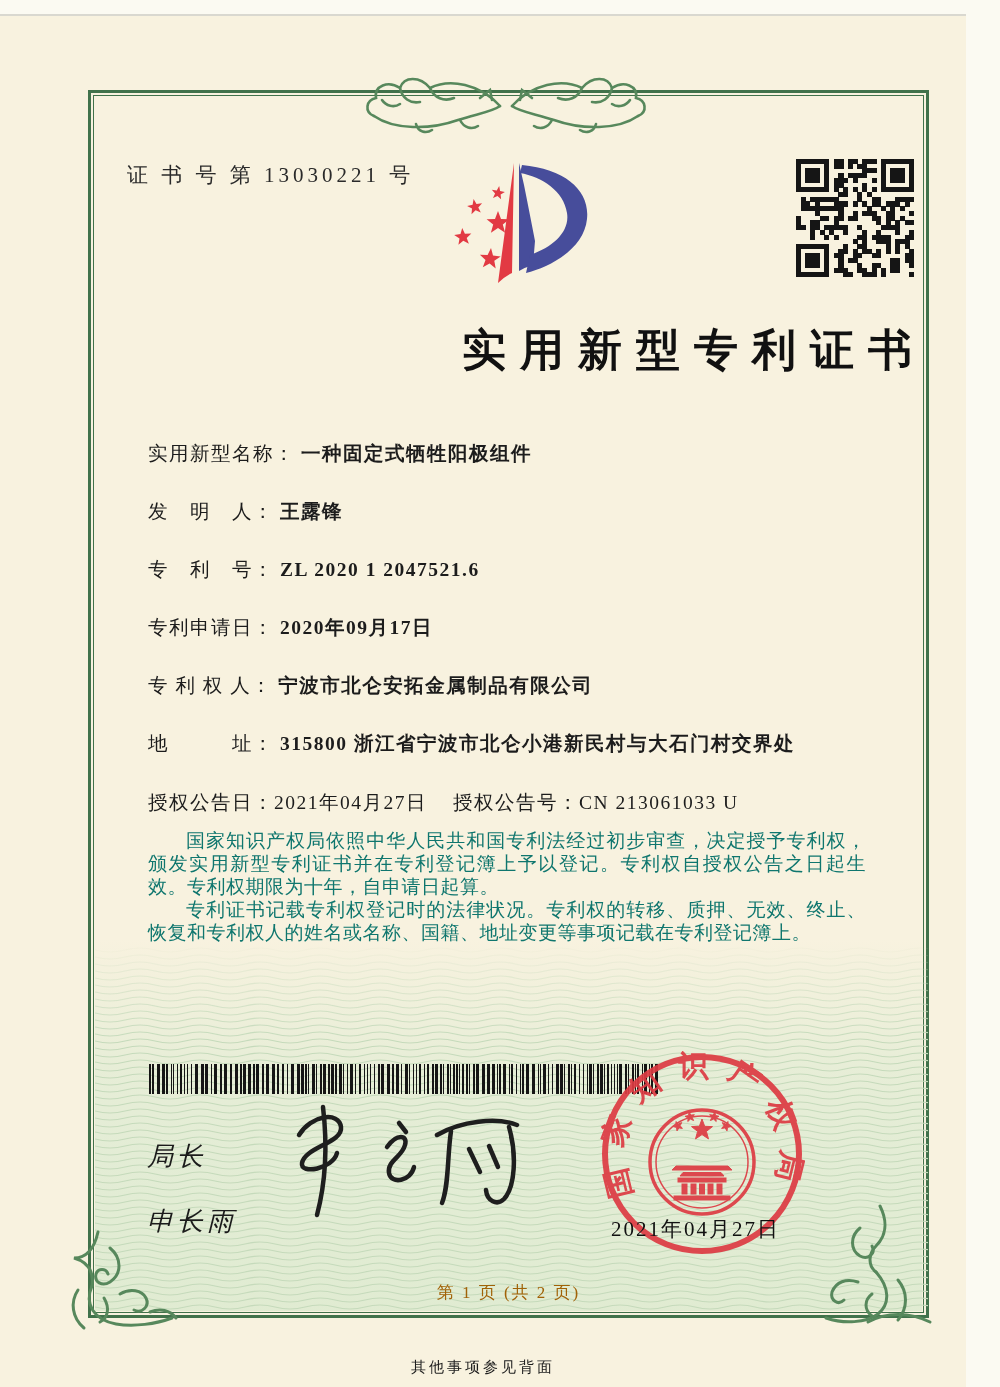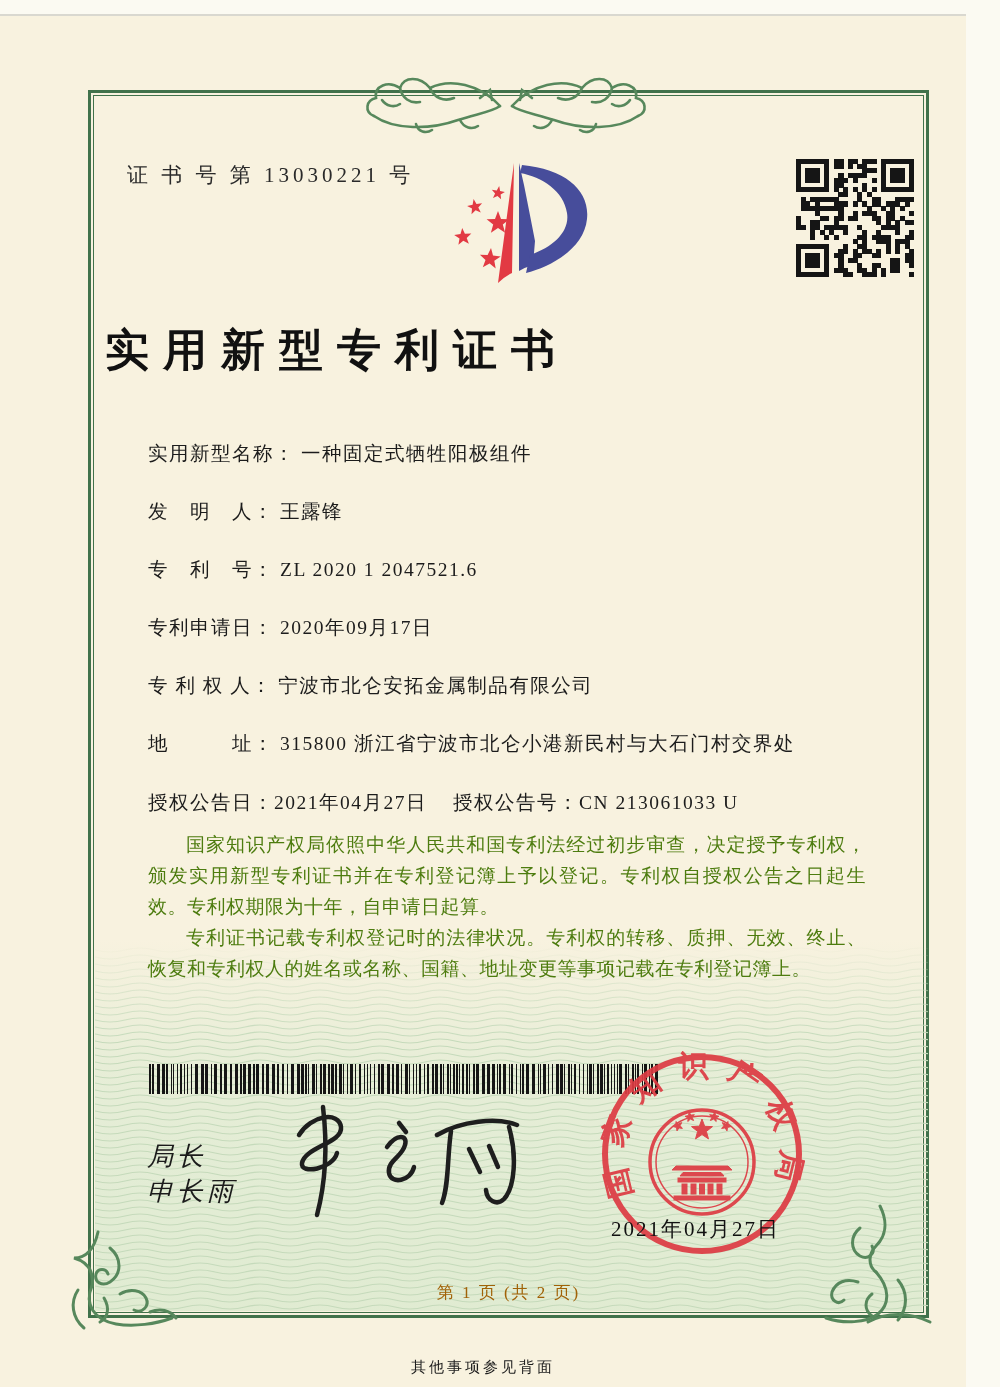--- a/index.html
+++ b/index.html
@@ -38,50 +38,50 @@
 
   .cert-no {
     position:absolute; left:36px; top:68px;
     font-size:21px; letter-spacing:4px; color:#2a2a2a;
   }
   .logo { position:absolute; left:347px; top:62px; }
   .qr { position:absolute; left:705px; top:66px; }
 
   .title {
     position:absolute; left:0; top:228px; width:100%;
-    text-align:left; font-size:44px; font-weight:700; color:#111;
+    text-align:right; font-size:44px; font-weight:700; color:#111;
     letter-spacing:14px; text-indent:14px;
     font-family:"Liberation Serif","DejaVu Serif",serif;
   }
 
   .fields { position:absolute; left:57px; top:347px; width:760px; }
   .field-row { position:absolute; left:0; white-space:nowrap; font-size:19.5px; color:#1c1c1c; letter-spacing:1.5px; }
   .field-row .f-label { color:#1c1c1c; }
-  .field-row .f-value { margin-left:6px; }
+  .field-row .f-value { margin-left:6px;font-weight:bold; }
 
   .grant-row { position:absolute; left:57px; top:696px; width:770px; font-size:19.5px; color:#1c1c1c; letter-spacing:1.5px; white-space:nowrap; }
   .grant-no { position:absolute; left:305px; top:0; }
 
   .paras {
     position:absolute; left:57px; top:736px; width:718px;
-    font-size:19px; line-height:31px; color:#4d7c0f; letter-spacing:0.5px;
+    font-size:19px; line-height:23px; color:#0f766e; letter-spacing:0.5px;
     text-align:justify;
   }
   .paras p { text-indent:2em; }
 
   .barcode { position:absolute; left:58px; top:971px; }
 
   .seal { position:absolute; left:508px; top:958px; opacity:0.92; }
   .seal-date {
     position:absolute; left:520px; top:1122px; font-size:21px; letter-spacing:2px;
     color:#111; z-index:5;
   }
 
   .officer { position:absolute; left:56px; top:1046px; font-size:26px; color:#1b1b1b; letter-spacing:4px; z-index:4;font-style:italic; }
-  .officer div + div { margin-top:0; }
+  .officer div + div { margin-top:30px; }
   .signature { position:absolute; left:178px; top:996px; z-index:4; }
 
   .page-info { position:absolute; left:0; top:1188px; width:100%; text-align:center; font-size:17px; color:#a16207; letter-spacing:2px; }
   .back-note { position:absolute; left:0; top:1342px; width:100%; text-align:center; font-size:15px; color:#1b1b1b; letter-spacing:3px; }
 
   .dragons { position:absolute; top:48px; left:360px; width:292px; height:70px; z-index:3; }
   .dragons svg { position:absolute; top:0; }
   .corner-orn { position:absolute; z-index:4; }
   .corner-bl { left:64px; top:1212px; }
   .corner-br { left:820px; top:1186px; transform:scaleX(-1); }

